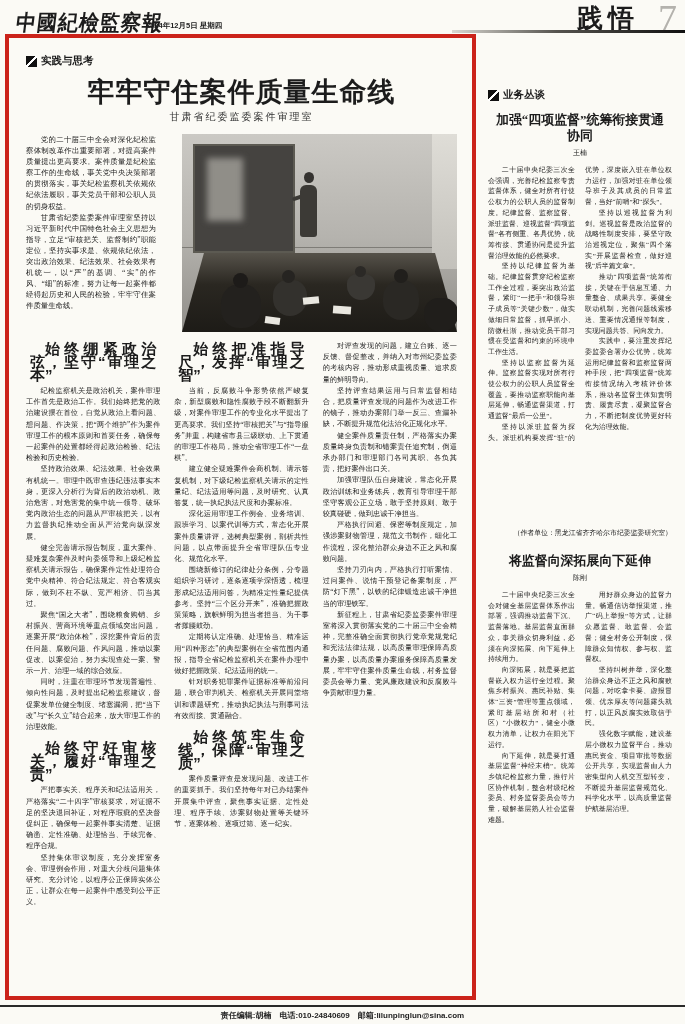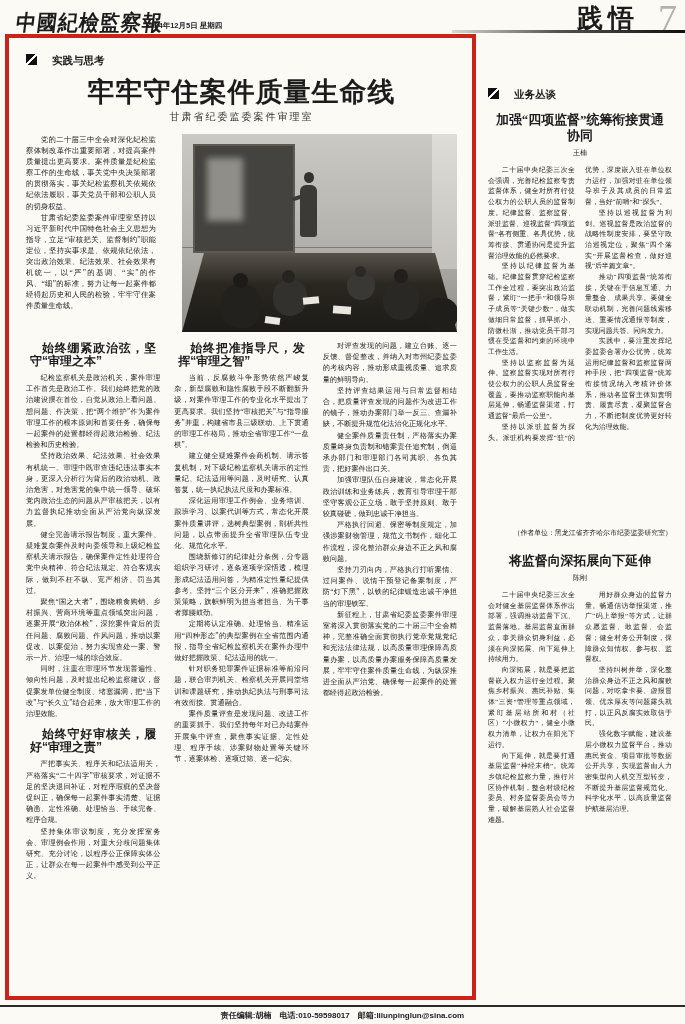--- a/index.html
+++ b/index.html
@@ -12,21 +12,21 @@
   .header-date{position:absolute;left:146px;top:21px;font-size:7.5px;font-weight:bold;
                font-family:"Liberation Sans",sans-serif;color:#222;}
   .section-name{position:absolute;right:46px;top:1px;font-size:26px;font-weight:700;
                 letter-spacing:5px;}
   .page-num{position:absolute;right:8px;top:-4px;font-size:38px;color:#b4b2ad;font-weight:400;}
   .header-rule{position:absolute;top:30px;left:452px;right:0;height:3px;
                background:linear-gradient(to right,#d9d7d1,#55534e 45%,#101010);}
   
   .main-box{position:absolute;left:5px;top:34px;width:471px;height:966px;border:4px solid #cb231a;
             box-sizing:border-box;padding:16px 15px 8px 17px;background:#fbfaf5;}
-  .tag-row{display:flex;gap:15px;font-family:"Liberation Sans",sans-serif;
+  .tag-row{display:flex;align-items:center;gap:4px;font-family:"Liberation Sans",sans-serif;
            font-weight:bold;font-size:10.5px;}
   .tag-icon{width:11px;height:11px;flex:none;
             background:linear-gradient(135deg,#111 44%,#fff 44%,#fff 56%,#111 56%);}
   .main-title{margin:9px 0 3px;text-align:center;font-size:27px;font-weight:900;
               letter-spacing:1px;line-height:30px;}
   .byline{text-align:center;font-size:10px;color:#333;letter-spacing:2px;}
   .top-row{display:flex;gap:26px;margin-top:10px;height:198px;}
   .intro-col{flex:none;width:130px;font-size:7.4px;line-height:11.1px;text-align:justify;overflow:hidden;}
   .intro-col p,.bcol p,.sb-body p{margin:0;text-indent:2em;}
   
@@ -51,21 +51,21 @@
   .attendee{position:absolute;border-radius:45% 45% 18px 18px;}
   .att-head{position:absolute;border-radius:50%;}
   .paper{position:absolute;background:#e9e7e0;}
   
   .caption{position:relative;margin:7px 2px 0 76px;font-size:7.3px;line-height:11px;
            color:#2a2a2a;text-indent:2em;}
   .credit{position:absolute;right:2px;bottom:0;font-weight:bold;text-indent:0;}
   
   .body-cols{display:flex;gap:14px;margin-top:9px;height:588px;overflow:hidden;}
   .bcol{flex:1;font-size:7.2px;line-height:11.2px;text-align:justify;overflow:hidden;}
-  .bcol h4{font-family:"Liberation Sans",sans-serif;font-size:12px;line-height:13px;
+  .bcol h4{font-family:"Liberation Sans",sans-serif;font-size:15px;line-height:13px;
            margin:8px 4px 5px;font-weight:bold;text-indent:1em;}
   .bcol h4:first-child{margin-top:1px;}
   
   .sidebar{position:absolute;left:488px;top:88px;width:184px;height:914px;}
   .sb-title{margin:10px 0 4px;text-align:center;font-size:13.2px;font-weight:900;line-height:16px;
             letter-spacing:0;transform:scaleX(.98);}
   .sb-author{text-align:center;font-size:7px;margin-bottom:7px;color:#222;}
   .sb-body{column-count:2;column-gap:10px;font-size:6.9px;line-height:10.7px;text-align:justify;
            height:360px;overflow:hidden;}
   .sb-body.second{height:376px;}
@@ -145,33 +145,34 @@
       <div class="bcol">
         <h4>始终把准指导尺，发挥“审理之智”</h4>
         <div>
             <p>当前，反腐败斗争形势依然严峻复杂，新型腐败和隐性腐败手段不断翻新升级，对案件审理工作的专业化水平提出了更高要求。我们坚持“审核把关”与“指导服务”并重，构建省市县三级联动、上下贯通的审理工作格局，推动全省审理工作“一盘棋”。</p>
             <p>建立健全疑难案件会商机制、请示答复机制，对下级纪检监察机关请示的定性量纪、纪法适用等问题，及时研究、认真答复，统一执纪执法尺度和办案标准。</p>
             <p>深化运用审理工作例会、业务培训、跟班学习、以案代训等方式，常态化开展案件质量讲评，选树典型案例，剖析共性问题，以点带面提升全省审理队伍专业化、规范化水平。</p>
             <p>围绕新修订的纪律处分条例，分专题组织学习研讨，逐条逐项学深悟透，梳理形成纪法适用问答，为精准定性量纪提供参考。坚持“三个区分开来”，准确把握政策策略，旗帜鲜明为担当者担当、为干事者撑腰鼓劲。</p>
             <p>定期将认定准确、处理恰当、精准运用“四种形态”的典型案例在全省范围内通报，指导全省纪检监察机关在案件办理中做好把握政策、纪法适用的统一。</p>
             <p>针对职务犯罪案件证据标准等前沿问题，联合审判机关、检察机关开展同堂培训和课题研究，推动执纪执法与刑事司法有效衔接、贯通融合。</p>
           </div>
+        <h4>始终筑牢生命线，保障“审理之质”</h4>
         <div>
             <p>案件质量评查是发现问题、改进工作的重要抓手。我们坚持每年对已办结案件开展集中评查，聚焦事实证据、定性处理、程序手续、涉案财物处置等关键环节，逐案体检、逐项过筛、逐一纪实。</p>
           </div>
       </div>
       <div class="bcol">
         <div>
             <p>对评查发现的问题，建立台账、逐一反馈、督促整改，并纳入对市州纪委监委的考核内容，推动形成重视质量、追求质量的鲜明导向。</p>
             <p>坚持评查结果运用与日常监督相结合，把质量评查发现的问题作为改进工作的镜子，推动办案部门举一反三、查漏补缺，不断提升规范化法治化正规化水平。</p>
             <p>健全案件质量责任制，严格落实办案质量终身负责制和错案责任追究制，倒逼承办部门和审理部门各司其职、各负其责，把好案件出口关。</p>
             <p>加强审理队伍自身建设，常态化开展政治训练和业务练兵，教育引导审理干部坚守客观公正立场，敢于坚持原则、敢于较真碰硬，做到忠诚干净担当。</p>
             <p>严格执行回避、保密等制度规定，加强涉案财物管理，规范文书制作，细化工作流程，深化整治群众身边不正之风和腐败问题。</p>
             <p>坚持刀刃向内，严格执行打听案情、过问案件、说情干预登记备案制度，严防“灯下黑”，以铁的纪律锻造忠诚干净担当的审理铁军。</p>
-            <p>新征程上，甘肃省纪委监委案件审理室将深入贯彻落实党的二十届三中全会精神，完整准确全面贯彻执行党章党规党纪和宪法法律法规，以高质量审理保障高质量办案，以高质量办案服务保障高质量发展，牢牢守住案件质量生命线，为纵深推进全面从严治党、确保每一起案件的处置都经得起政治检验。</p>
+            <p>新征程上，甘肃省纪委监委案件审理室将深入贯彻落实党的二十届三中全会精神，完整准确全面贯彻执行党章党规党纪和宪法法律法规，以高质量审理保障高质量办案，以高质量办案服务保障高质量发展，牢牢守住案件质量生命线，村务监督委员会等力量、党风廉政建设和反腐败斗争贡献审理力量。</p>
           </div>
       </div>
     </div>
   </div>
 
   <div class="sidebar">
     <div class="tag-row">
       <span class="tag-icon"></span>
       <span>业务丛谈</span>
     </div>
@@ -194,14 +195,14 @@
         <p>二十届中央纪委三次全会对健全基层监督体系作出部署，强调推动监督下沉、监督落地。基层监督直面群众，事关群众切身利益，必须在向深拓展、向下延伸上持续用力。</p>
         <p>向深拓展，就是要把监督嵌入权力运行全过程。聚焦乡村振兴、惠民补贴、集体“三资”管理等重点领域，紧盯基层站所和村（社区）“小微权力”，健全小微权力清单，让权力在阳光下运行。</p>
         <p>向下延伸，就是要打通基层监督“神经末梢”。统筹乡镇纪检监察力量，推行片区协作机制，整合村级纪检委员、村务监督委员会等力量，破解基层熟人社会监督难题。</p>
         <p>用好群众身边的监督力量。畅通信访举报渠道，推广“码上举报”等方式，让群众愿监督、敢监督、会监督；健全村务公开制度，保障群众知情权、参与权、监督权。</p>
         <p>坚持纠树并举，深化整治群众身边不正之风和腐败问题，对吃拿卡要、虚报冒领、优亲厚友等问题露头就打，以正风反腐实效取信于民。</p>
         <p>强化数字赋能，建设基层小微权力监督平台，推动惠民资金、项目审批等数据公开共享，实现监督由人力密集型向人机交互型转变，不断提升基层监督规范化、科学化水平，以高质量监督护航基层治理。</p>
       </div>
   </div>
 
   <div class="footer-rule"></div>
-  <div class="footer-text">责任编辑:胡楠　电话:010-59598017　邮箱:lilunpinglun@sina.com</div>
+  <div class="footer-text">责任编辑:胡楠　电话:010-24840609　邮箱:lilunpinglun@sina.com</div>
 </div>
 
 </body></html>

